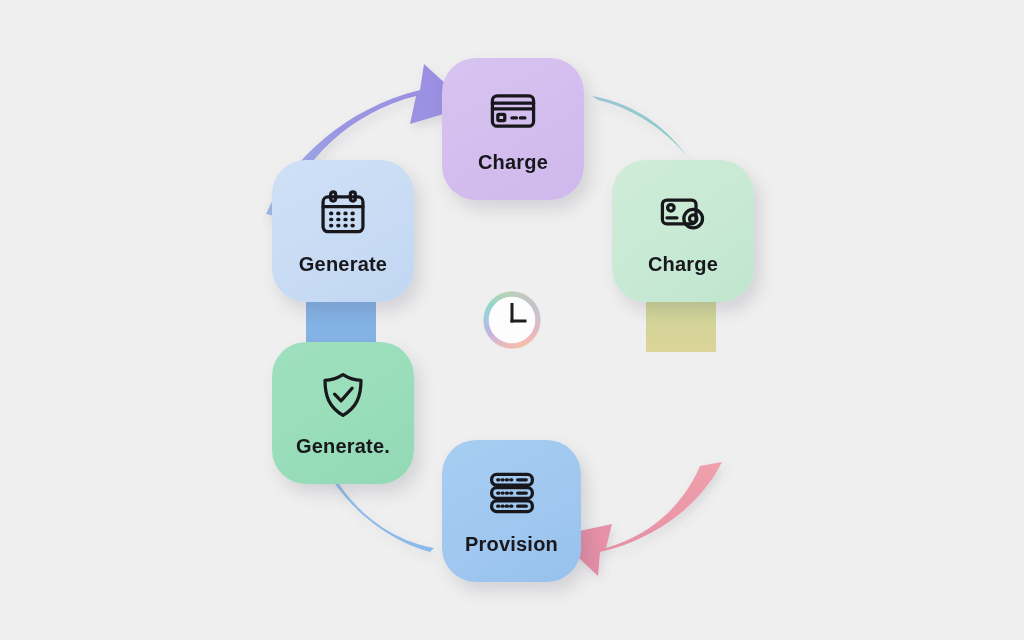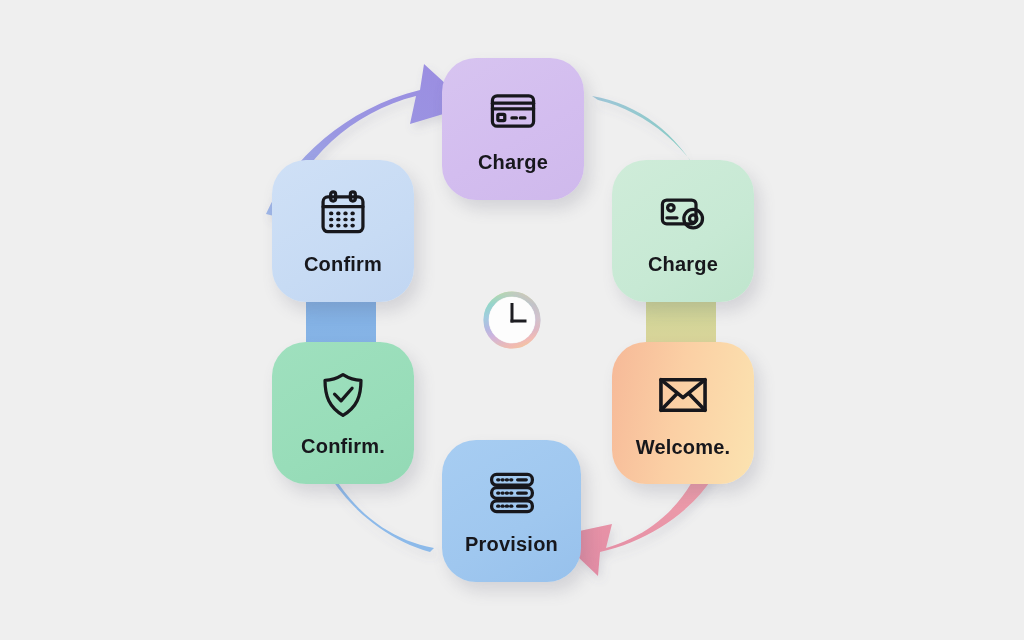--- a/index.html
+++ b/index.html
@@ -158,31 +158,20 @@
         <rect x="2.5" y="6" width="15.5" height="11" rx="2"></rect>
         <circle cx="6.4" cy="9.6" r="1.5"></circle>
         <line x1="4.6" y1="14.2" x2="9.2" y2="14.2"></line>
         <circle cx="16.7" cy="14.6" r="4.3" fill="#ffffff" fill-opacity="0"></circle>
         <circle cx="16.7" cy="14.6" r="1.7"></circle>
       </svg>
     </span>
     <span class="lbl">Charge</span>
   </div>
 
-  <div class="tile" id="tile-welcome">
-    <span class="ico">
-      <svg width="54" height="54" viewBox="0 0 24 24" fill="none" stroke="#17171c" stroke-width="1.6" stroke-linecap="round" stroke-linejoin="round">
-        <rect x="2.2" y="5.2" width="19.6" height="13.6"></rect>
-        <path d="M2.2 5.2 L12 13.2 L21.8 5.2"></path>
-        <path d="M2.2 18.8 L9.3 11.4"></path>
-        <path d="M21.8 18.8 L14.7 11.4"></path>
-      </svg>
-    </span>
-    <span class="lbl">Welcome.</span>
-  </div>
 
   <div class="tile" id="tile-provision">
     <span class="ico">
       <svg width="52" height="52" viewBox="0 0 24 24" fill="none" stroke="#17171c" stroke-width="1.5" stroke-linecap="round" stroke-linejoin="round">
         <rect x="2.6" y="3.4" width="18.8" height="5" rx="2.3"></rect>
         <rect x="2.6" y="9.5" width="18.8" height="5" rx="2.3"></rect>
         <rect x="2.6" y="15.6" width="18.8" height="5" rx="2.3"></rect>
         <line x1="5.4" y1="5.9" x2="5.9" y2="5.9"></line>
         <line x1="7.4" y1="5.9" x2="7.9" y2="5.9"></line>
         <line x1="9.4" y1="5.9" x2="9.9" y2="5.9"></line>
@@ -203,21 +192,21 @@
     <span class="lbl">Provision</span>
   </div>
 
   <div class="tile" id="tile-confirm">
     <span class="ico">
       <svg width="52" height="52" viewBox="0 0 24 24" fill="none" stroke="#17171c" stroke-width="1.5" stroke-linecap="round" stroke-linejoin="round">
         <path d="M12 2.6 C8.8 4.6 6.2 5.2 3.7 5.2 C3.7 12.6 5.6 17.6 12 21.4 C18.4 17.6 20.3 12.6 20.3 5.2 C17.8 5.2 15.2 4.6 12 2.6 Z"></path>
         <path d="M8.1 11.6 L11.1 14.7 L16.2 8.9"></path>
       </svg>
     </span>
-    <span class="lbl">Confirm.</span>
+    <span class="lbl">Generate.</span>
   </div>
 
   <div class="tile" id="tile-generate">
     <span class="ico">
       <svg width="52" height="52" viewBox="0 0 24 24" fill="none" stroke="#17171c" stroke-width="1.5" stroke-linecap="round" stroke-linejoin="round">
         <rect x="2.8" y="4.6" width="18.4" height="16" rx="2.2"></rect>
         <rect x="6.3" y="2.3" width="2.3" height="4.2" rx="1.15"></rect>
         <rect x="15.4" y="2.3" width="2.3" height="4.2" rx="1.15"></rect>
         <line x1="2.8" y1="9.1" x2="21.2" y2="9.1"></line>
         <g stroke-width="1.7">
@@ -229,21 +218,21 @@
           <line x1="9.7" y1="15" x2="10" y2="15"></line>
           <line x1="13" y1="15" x2="13.3" y2="15"></line>
           <line x1="16.3" y1="15" x2="16.6" y2="15"></line>
           <line x1="6.4" y1="17.8" x2="6.7" y2="17.8"></line>
           <line x1="9.7" y1="17.8" x2="10" y2="17.8"></line>
           <line x1="13" y1="17.8" x2="13.3" y2="17.8"></line>
           <line x1="16.3" y1="17.8" x2="16.6" y2="17.8"></line>
         </g>
       </svg>
     </span>
-    <span class="lbl">Confirm</span>
+    <span class="lbl">Generate</span>
   </div>
 
   <div id="center-clock">
     <svg width="64" height="64" viewBox="0 0 64 64">
       <defs>
         <linearGradient id="ring-a" x1="0.5" y1="0" x2="0.5" y2="1">
           <stop offset="0%" stop-color="#d0df8d"></stop>
           <stop offset="20%" stop-color="#93d9c6"></stop>
           <stop offset="45%" stop-color="#a9c9ee"></stop>
           <stop offset="68%" stop-color="#c6a9e6"></stop>

